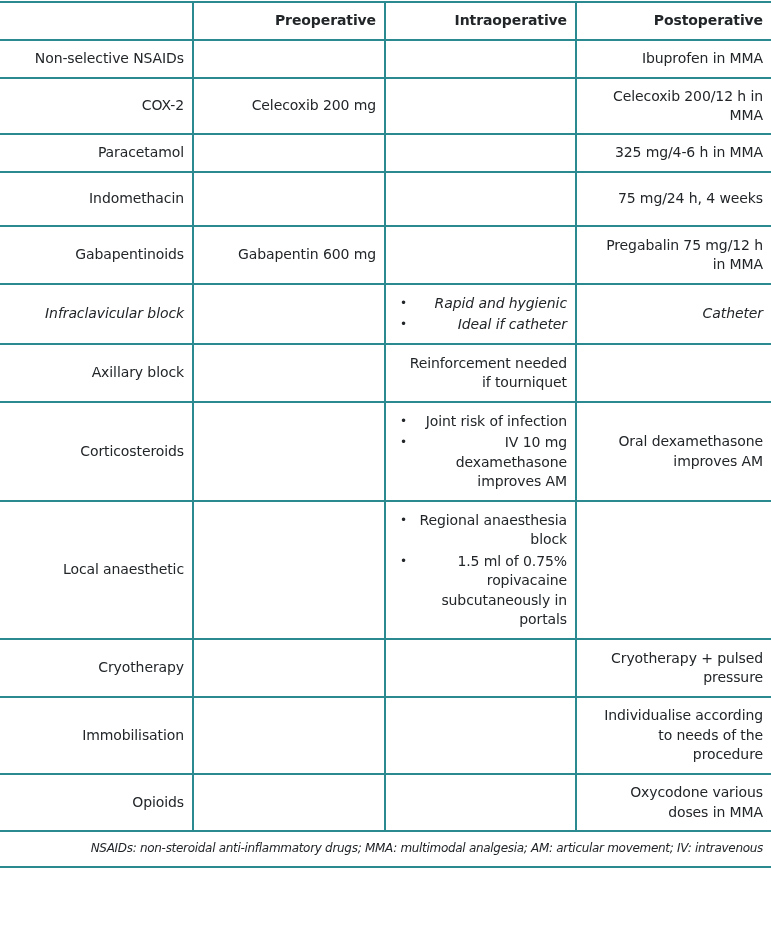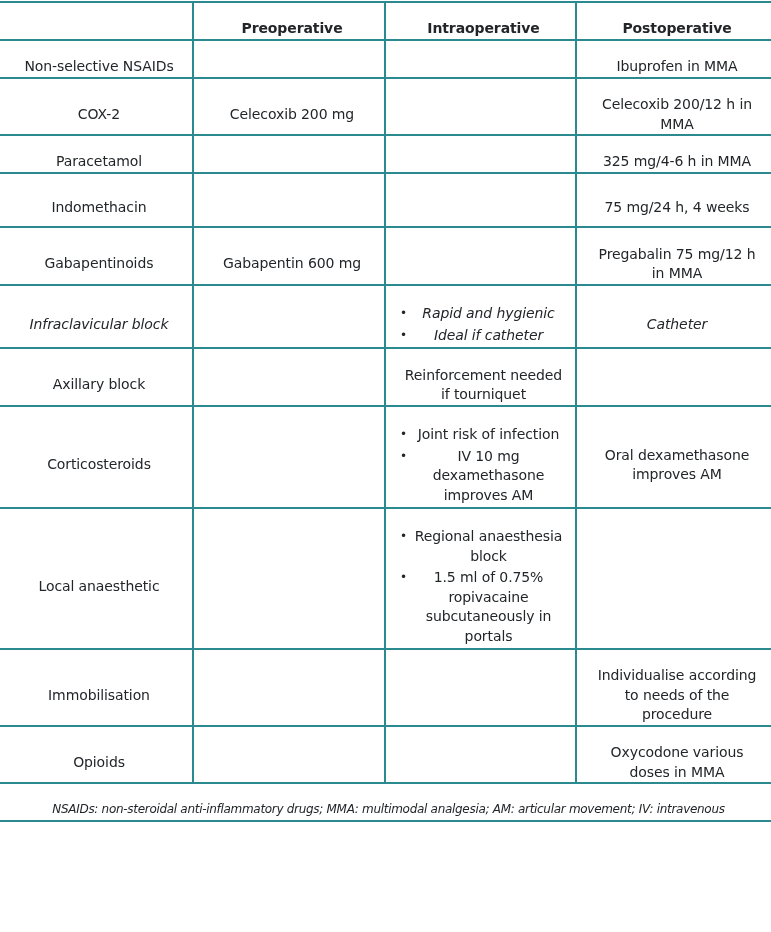--- a/index.html
+++ b/index.html
@@ -25,22 +25,22 @@
     }
     col.c0 { width: 193px; }
     col.c1 { width: 192px; }
     col.c2 { width: 191px; }
     col.c3 { width: 195px; }
     td, th {
       border-top: 2px solid #2a8a8f;
       border-bottom: 2px solid #2a8a8f;
       border-left: 2px solid #2a8a8f;
       vertical-align: middle;
-      text-align: center;
-      padding: 16px 8px 0 14px;
+      text-align: right;
+      padding: 0 8px 0 14px;
       font-size: 14px;
       line-height: 19.5px;
       letter-spacing: -0.1px;
       border-radius: 8px;
     }
     td:first-child, th:first-child {
       border-left: none;
     }
     th {
       font-weight: bold;
@@ -161,20 +161,26 @@
       <td></td>
       <td>
         <ul>
           <li><span class="bullet">•</span><span>Regional anaesthesia block</span></li>
           <li><span class="bullet">•</span><span>1.5 ml of 0.75% ropivacaine subcutaneously in portals</span></li>
         </ul>
       </td>
       <td></td>
     </tr>
 
+    <tr style="height:58px;">
+      <td>Cryotherapy</td>
+      <td></td>
+      <td></td>
+      <td>Cryotherapy + pulsed pressure</td>
+    </tr>
 
     <tr style="height:77px;">
       <td>Immobilisation</td>
       <td></td>
       <td></td>
       <td>Individualise according to needs of the procedure</td>
     </tr>
 
     <tr style="height:57px;margin-left:40px;">
       <td>Opioids</td>

